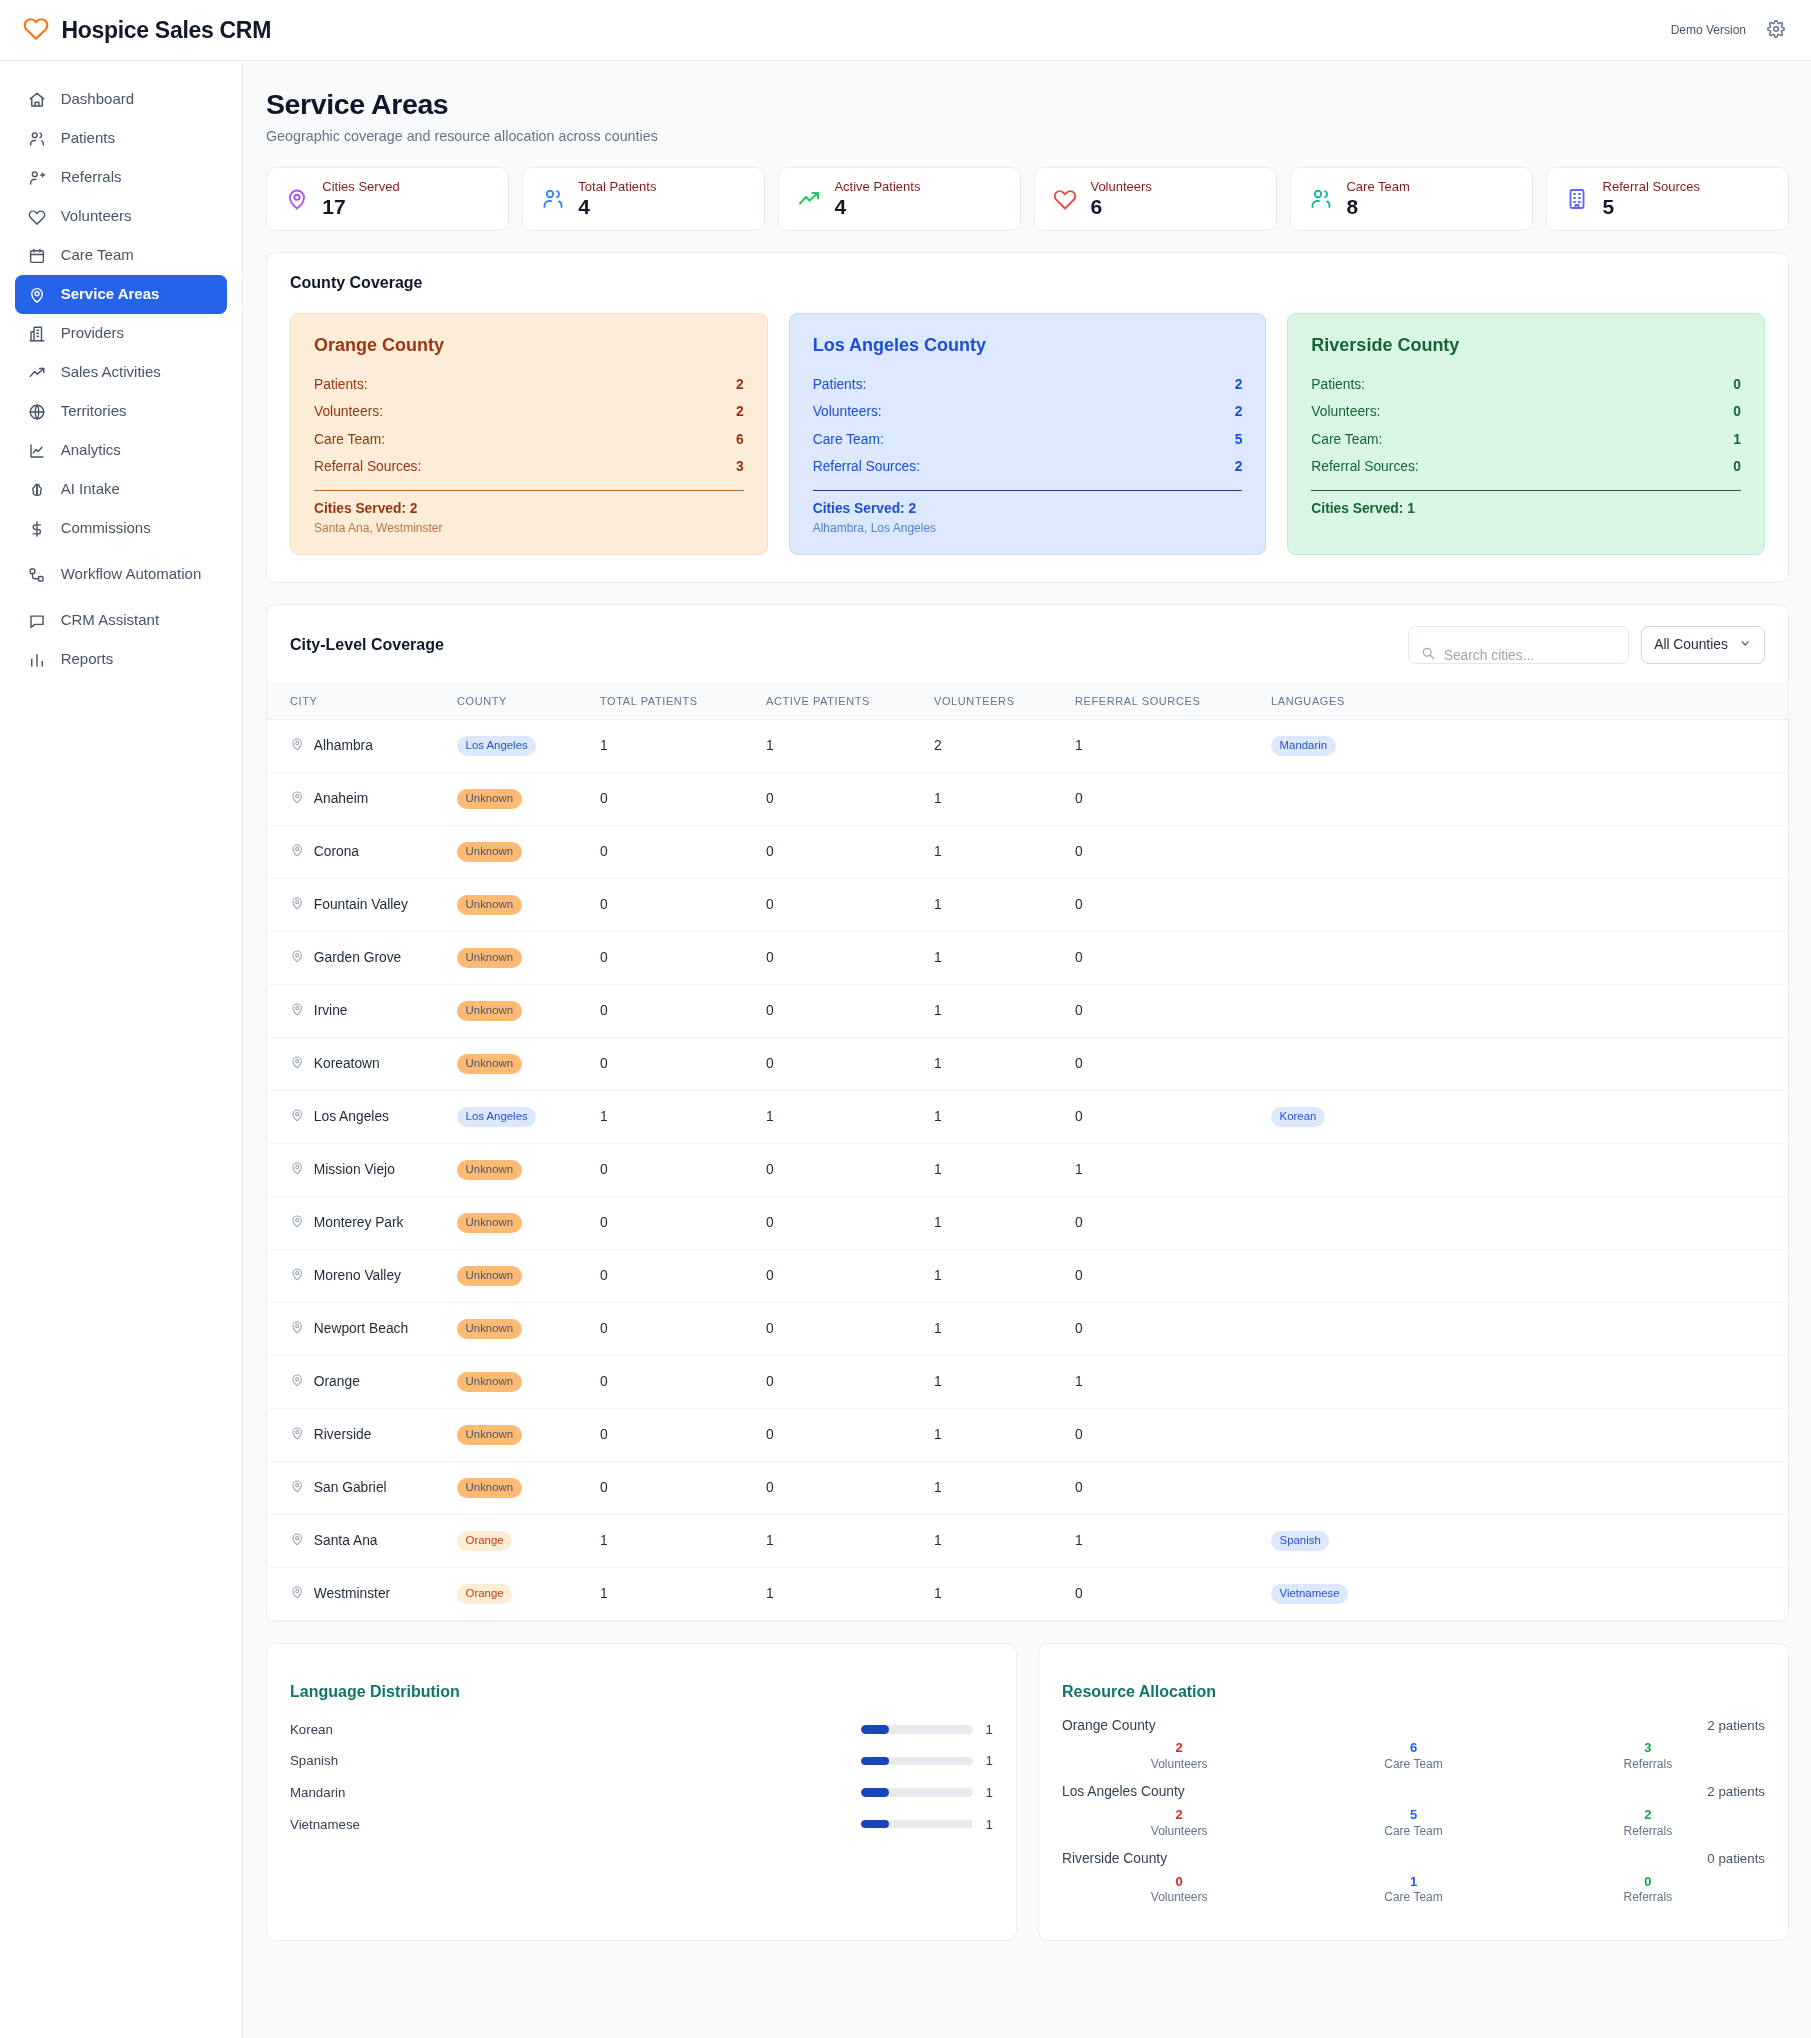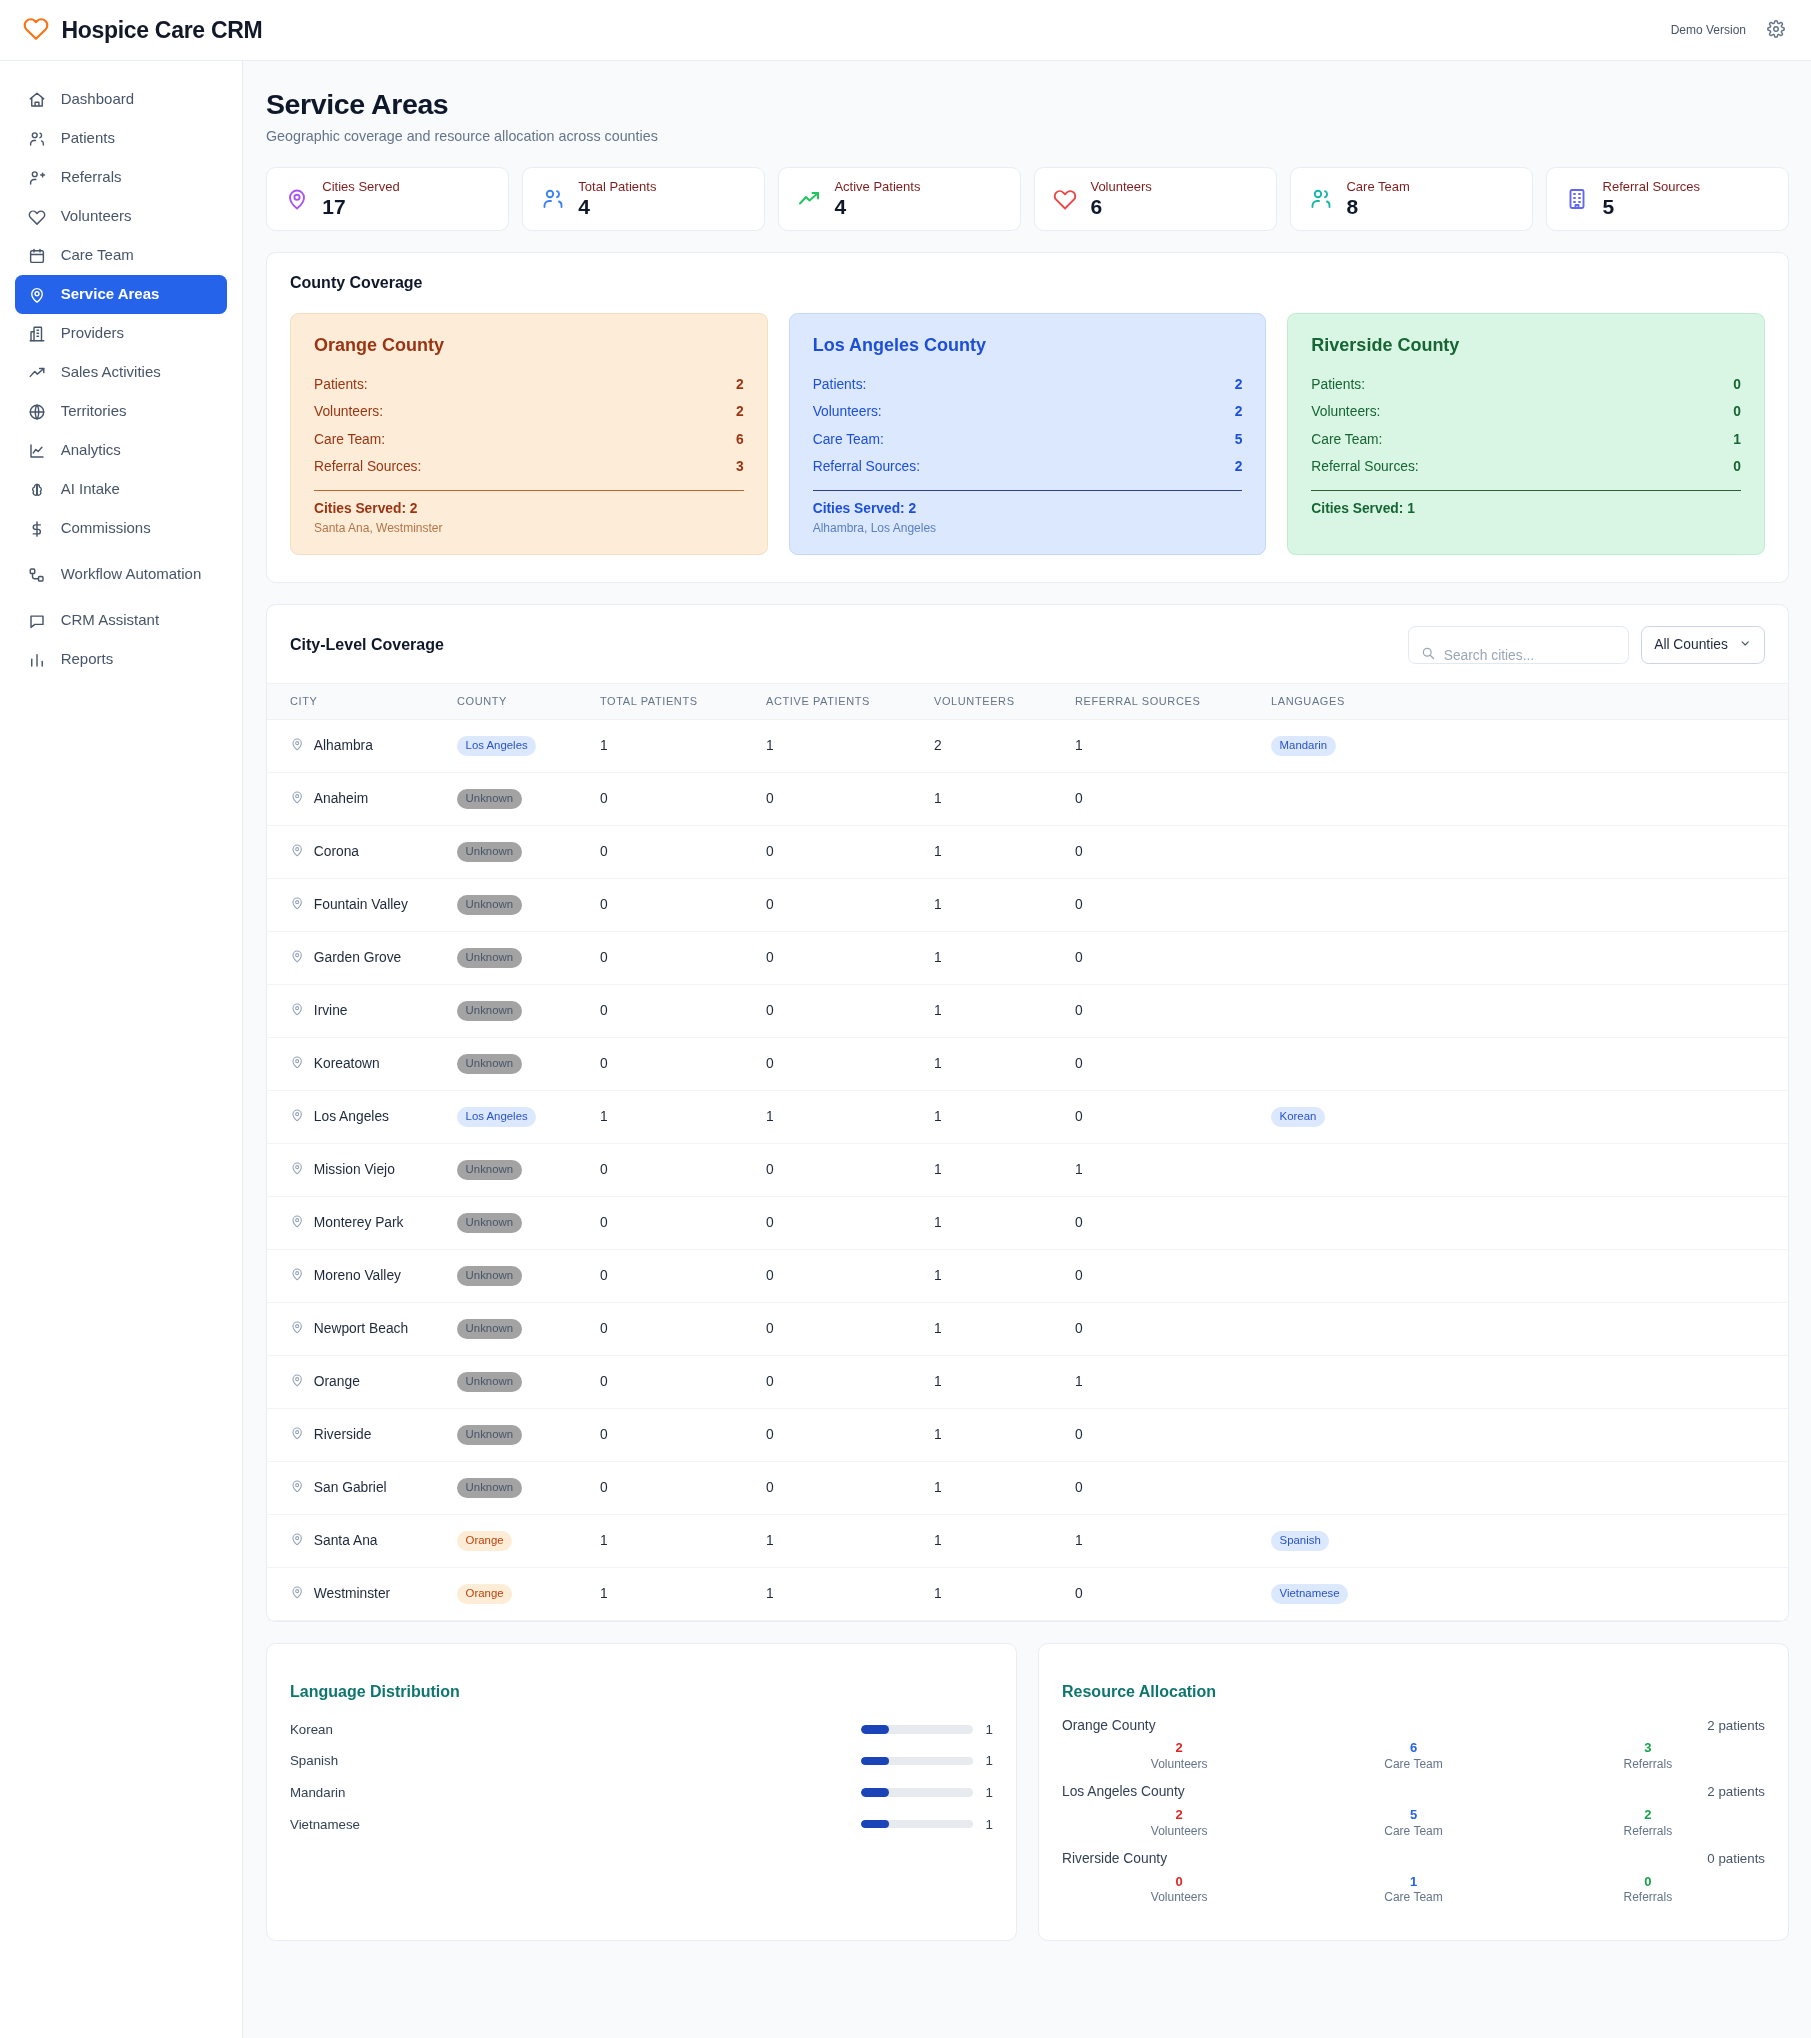--- a/index.html
+++ b/index.html
@@ -121,21 +121,21 @@
   .c-city { width: 190px; padding-left: 23px !important; }
   .c-county { width: 143px; }
   .c-tp { width: 166px; }
   .c-ap { width: 168px; }
   .c-vol { width: 141px; }
   .c-rs { width: 196px; }
   .c-lang { }
   .city-cell { display:flex; align-items:center; gap: 9.5px; }
   .badge { display:inline-block; font-size: 11.4px; border-radius: 10.5px; padding: 3.3px 8.6px; line-height: 1.15; }
   .badge-la { background:#dbe8fd; color:#2a52c9; }
-  .badge-unknown { background:#a3a3a3; color:#475569; }
+  .badge-unknown { background:#fdba74; color:#475569; }
   .badge-orange { background:#fdecd6; color:#c2410c; }
   .badge-lang { background:#dbe8fd; color:#2a52c9; }
 
   
   .bottom-row { display:flex; gap: 21px; margin-top: 21px; }
   .bp { background:#fff; border:1px solid #e8edf3; border-radius:9.5px; flex: 1 1 0; padding: 21px 23px 23px 23px; }
   .bp-title { font-size:16px; font-weight:bold; color:#0f766e; margin-bottom: 17px; margin-top: 18px; }
   .lang-row { display:flex; align-items:center; height: 23px; margin-bottom: 8.6px; }
   .lang-name { font-size:13.3px; color:#334155; }
   .lang-right { margin-left:auto; display:flex; align-items:center; gap: 12.4px; }
@@ -160,21 +160,21 @@
 
 <div class="app">
 
   <div class="topbar">
     <div class="brand">
       <span>
         <svg width="26" height="26" viewBox="0 0 24 24" fill="none" stroke="#f97316" stroke-width="2" stroke-linecap="round" stroke-linejoin="round">
             <path d="M20.8 4.6a5.5 5.5 0 0 0-7.8 0L12 5.7l-1-1.1a5.5 5.5 0 0 0-7.8 7.8L12 21l8.8-8.6a5.5 5.5 0 0 0 0-7.8z"></path>
           </svg>
       </span>
-      <span class="brand-title">Hospice Care CRM</span>
+      <span class="brand-title">Hospice Sales CRM</span>
     </div>
     <div class="topbar-right">
       <span class="demo-version">Demo Version</span>
       <span>
         <svg width="18" height="18" viewBox="0 0 24 24" fill="none" stroke="#64748b" stroke-width="2" stroke-linecap="round" stroke-linejoin="round">
             <circle cx="12" cy="12" r="3"></circle>
             <path d="M19.4 15a1.7 1.7 0 0 0 .3 1.9l.1.1a2 2 0 1 1-2.8 2.8l-.1-.1a1.7 1.7 0 0 0-1.9-.3 1.7 1.7 0 0 0-1 1.5V21a2 2 0 1 1-4 0v-.1A1.7 1.7 0 0 0 9 19.4a1.7 1.7 0 0 0-1.9.3l-.1.1a2 2 0 1 1-2.8-2.8l.1-.1a1.7 1.7 0 0 0 .3-1.9 1.7 1.7 0 0 0-1.5-1H3a2 2 0 1 1 0-4h.1A1.7 1.7 0 0 0 4.6 9a1.7 1.7 0 0 0-.3-1.9l-.1-.1a2 2 0 1 1 2.8-2.8l.1.1a1.7 1.7 0 0 0 1.9.3H9a1.7 1.7 0 0 0 1-1.5V3a2 2 0 1 1 4 0v.1a1.7 1.7 0 0 0 1 1.5 1.7 1.7 0 0 0 1.9-.3l.1-.1a2 2 0 1 1 2.8 2.8l-.1.1a1.7 1.7 0 0 0-.3 1.9V9a1.7 1.7 0 0 0 1.5 1H21a2 2 0 1 1 0 4h-.1a1.7 1.7 0 0 0-1.5 1z"></path>
           </svg>
       </span>
     </div>

